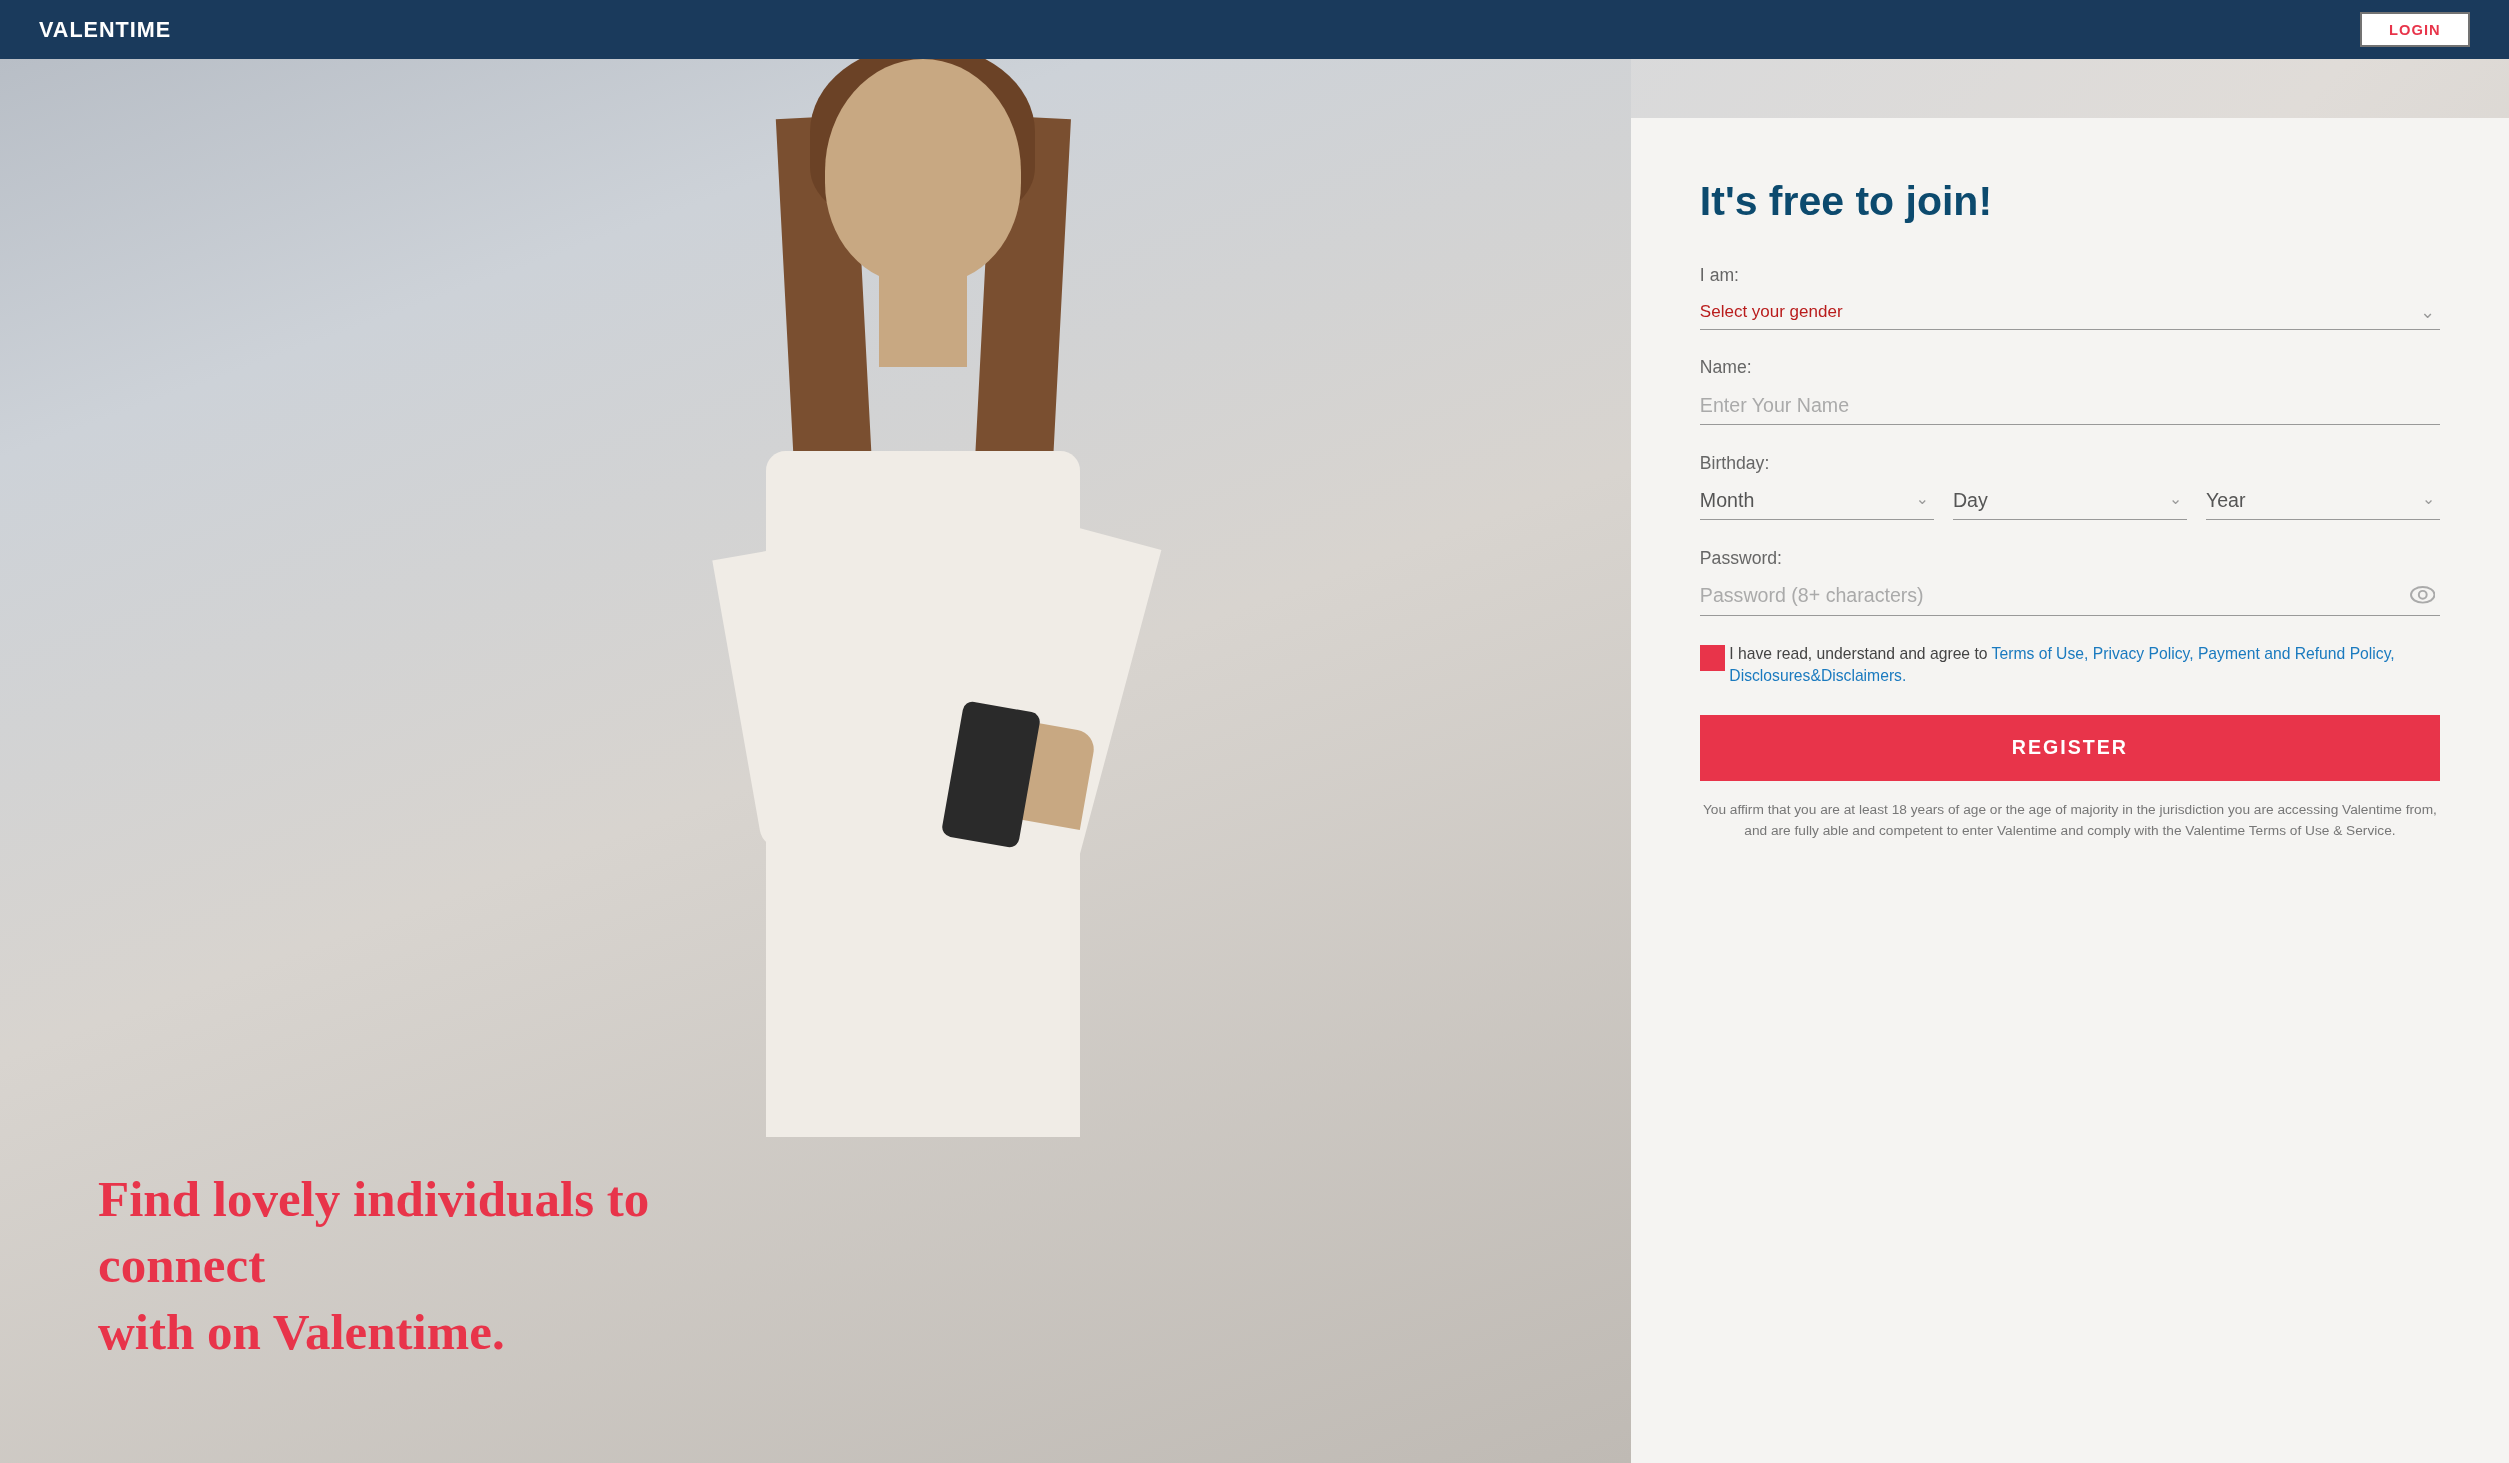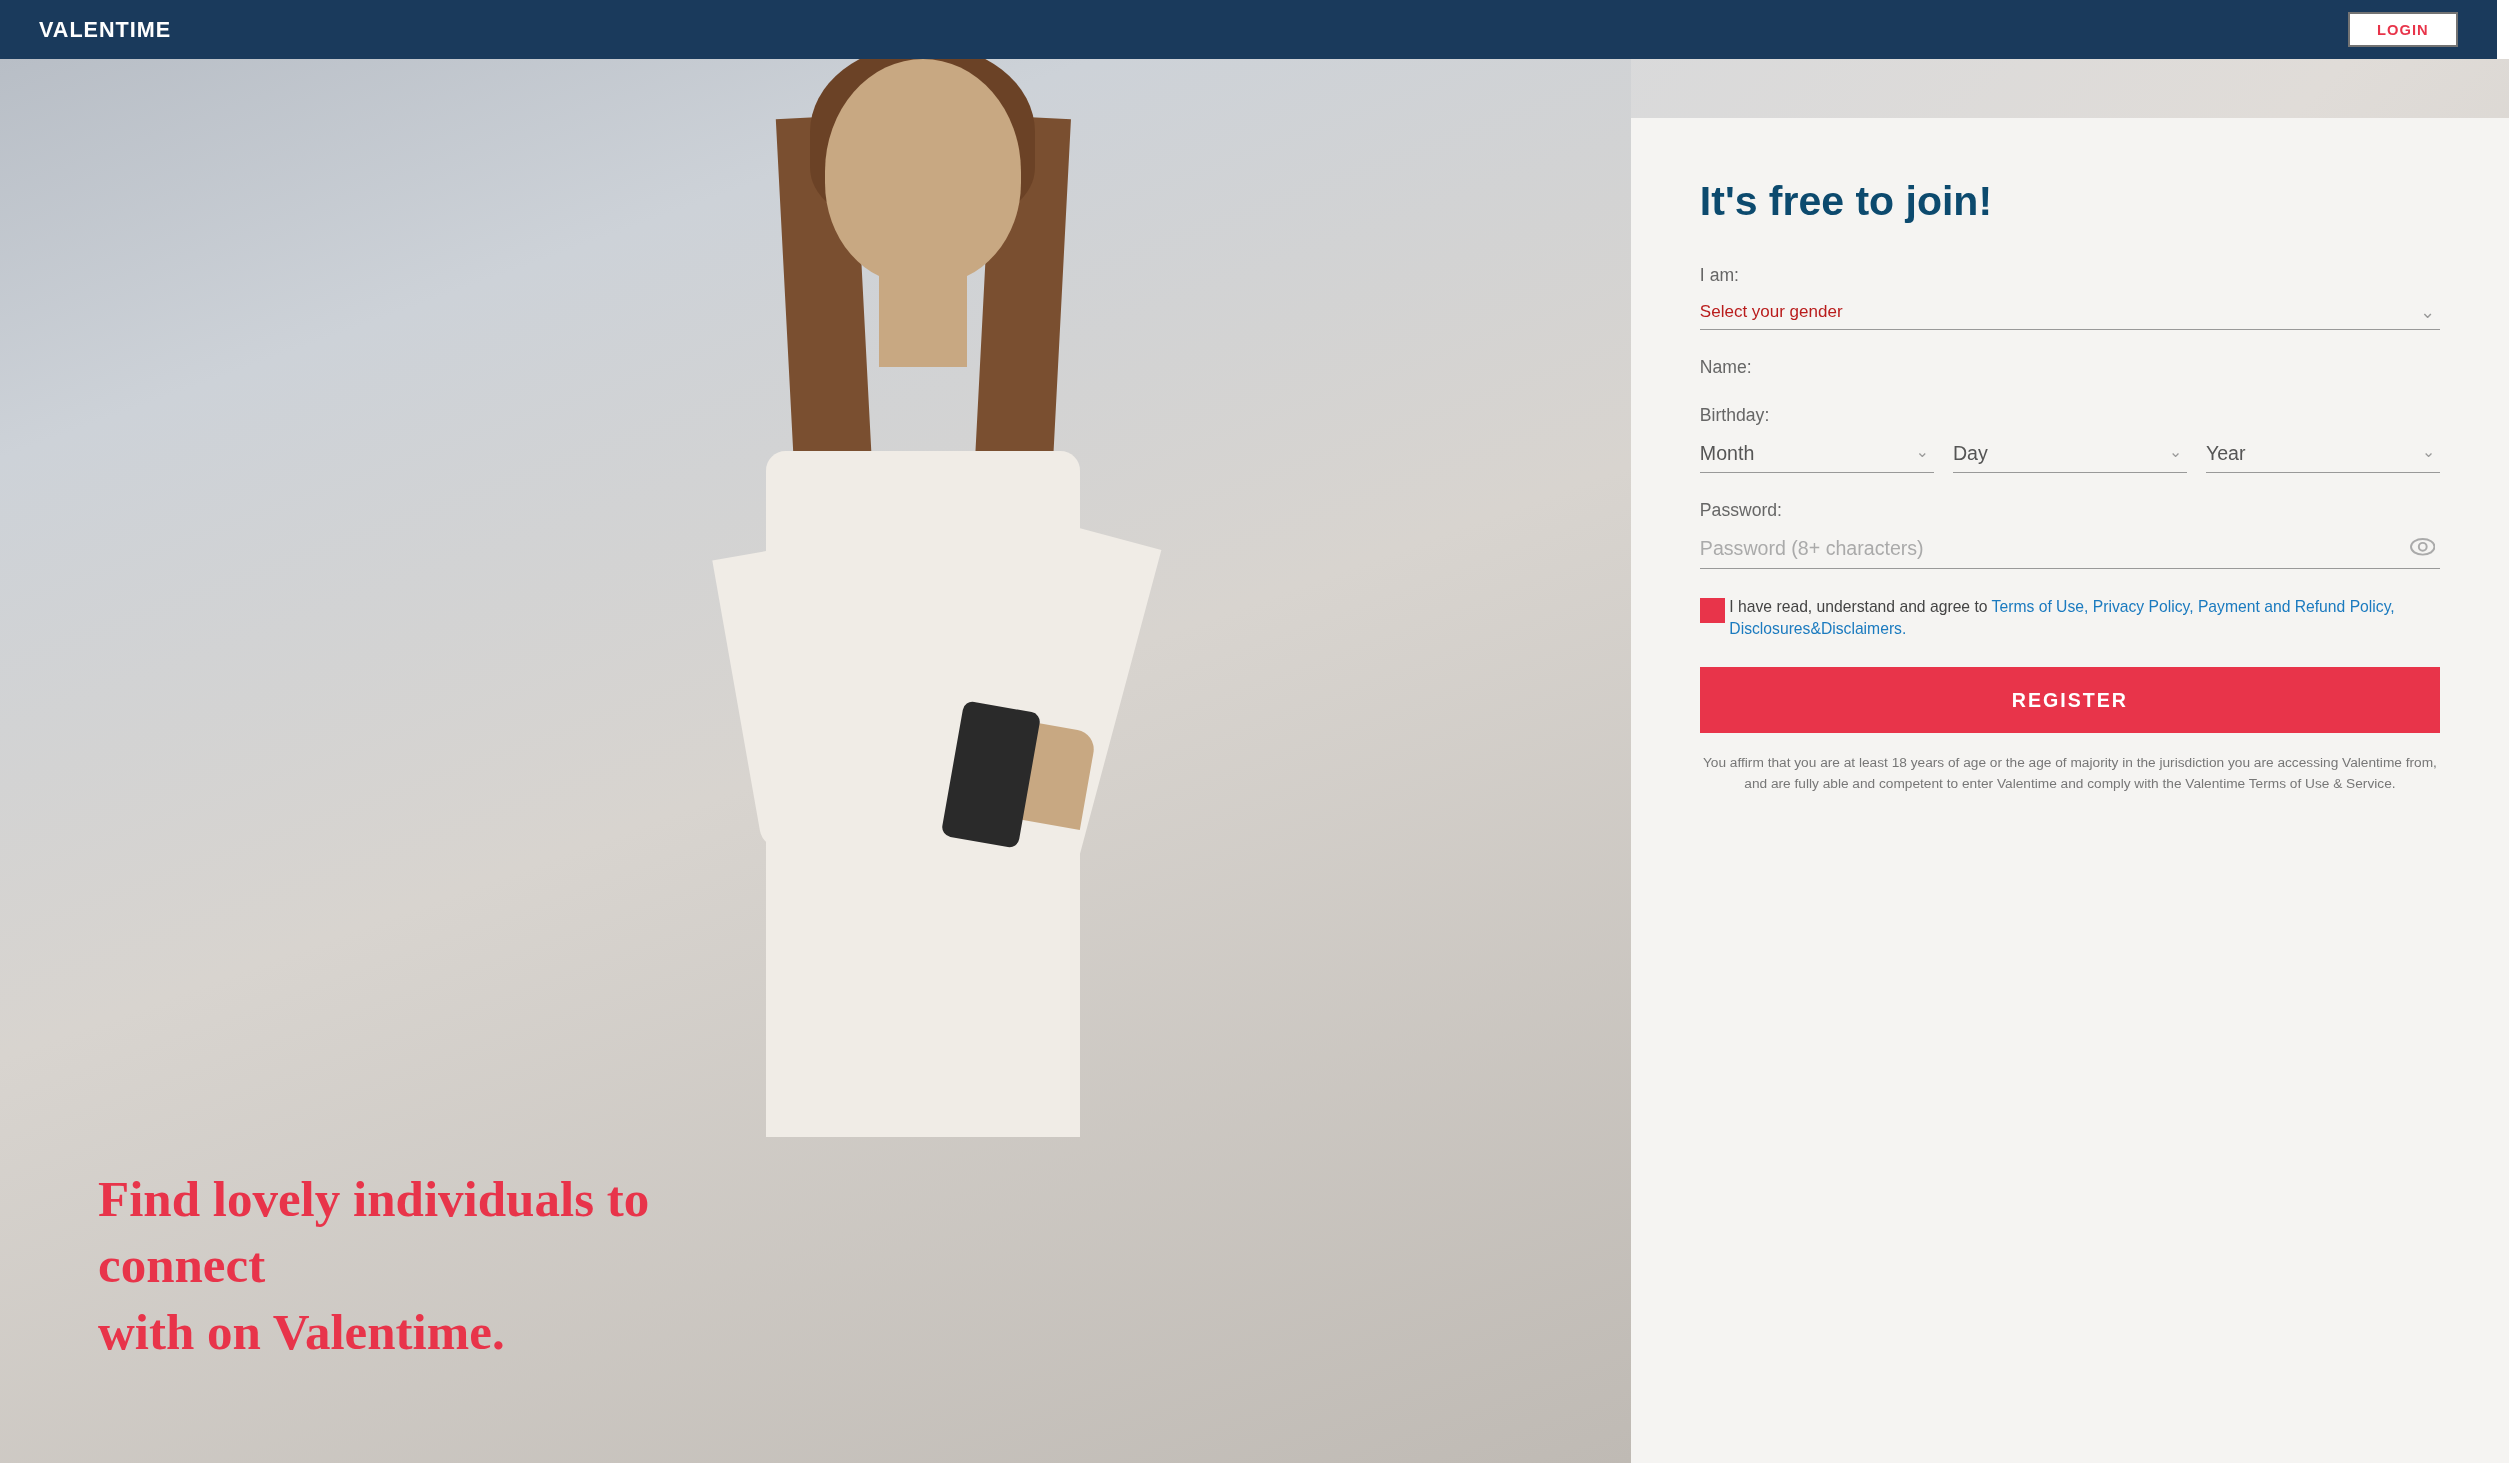--- a/index.html
+++ b/index.html
@@ -1,21 +1,21 @@
 <!DOCTYPE html>
 <html><head>
   <meta charset="utf-8">
   <style>
     * { margin: 0; padding: 0; box-sizing: border-box; }
     body { font-family: Arial, sans-serif; width: 2509px; height: 1463px; overflow: hidden; position: relative; }
 
     
     .header {
       position: absolute;
-      top: 0; left: 0; right: 12px;
+      top: 0; left: 0; right: 0;
       height: 59px;
       background-color: #1a3a5c;
       display: flex;
       align-items: center;
       justify-content: space-between;
       padding: 0 39px;
       z-index: 10;
     }
     .header-logo {
       color: #ffffff;
@@ -384,20 +384,21 @@
           <option value="male">Male</option>
           <option value="female">Female</option>
           <option value="other">Other</option>
         </select>
       </div>
     </div>
 
     
     <div class="form-group">
       <label class="form-label">Name:</label>
+      <input class="form-input" type="text" placeholder="Enter Your Name" style="">
     </div>
 
     
     <div class="form-group">
       <label class="form-label">Birthday:</label>
       <div class="birthday-row">
         <div class="birthday-col">
           <select class="birthday-select">
             <option value="" disabled="" selected="">Month</option>
             <option>January</option><option>February</option><option>March</option>

